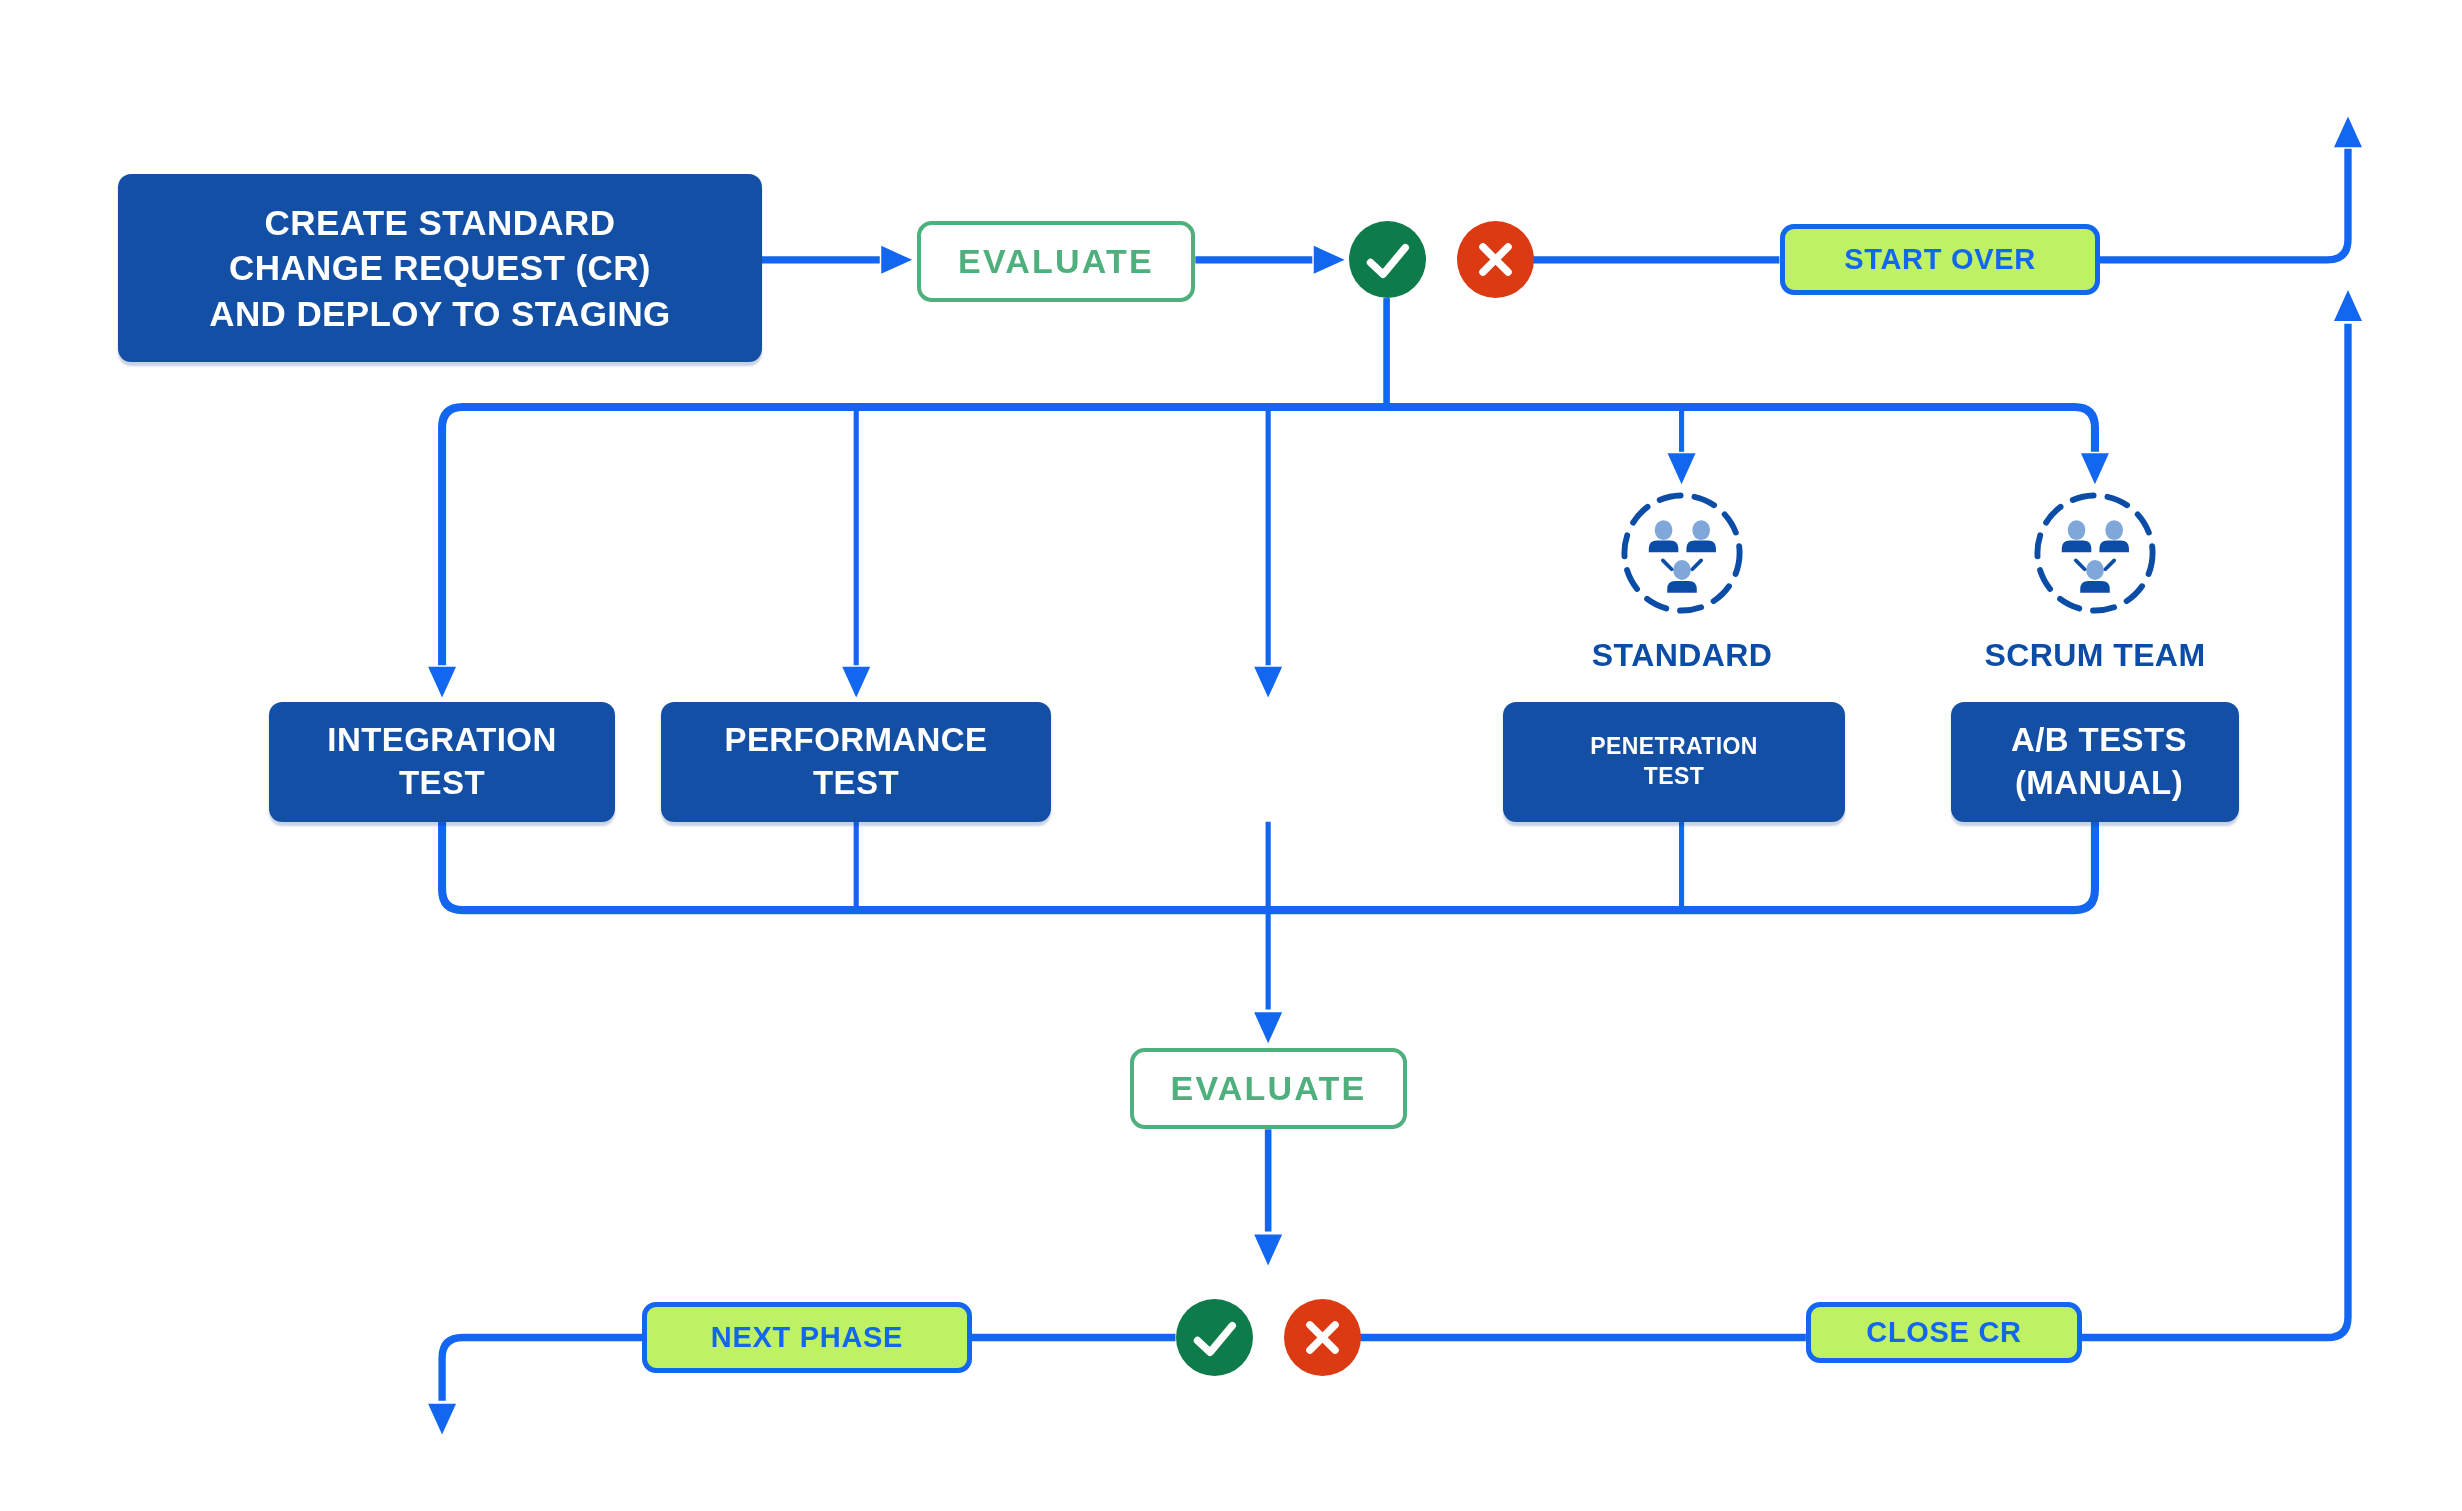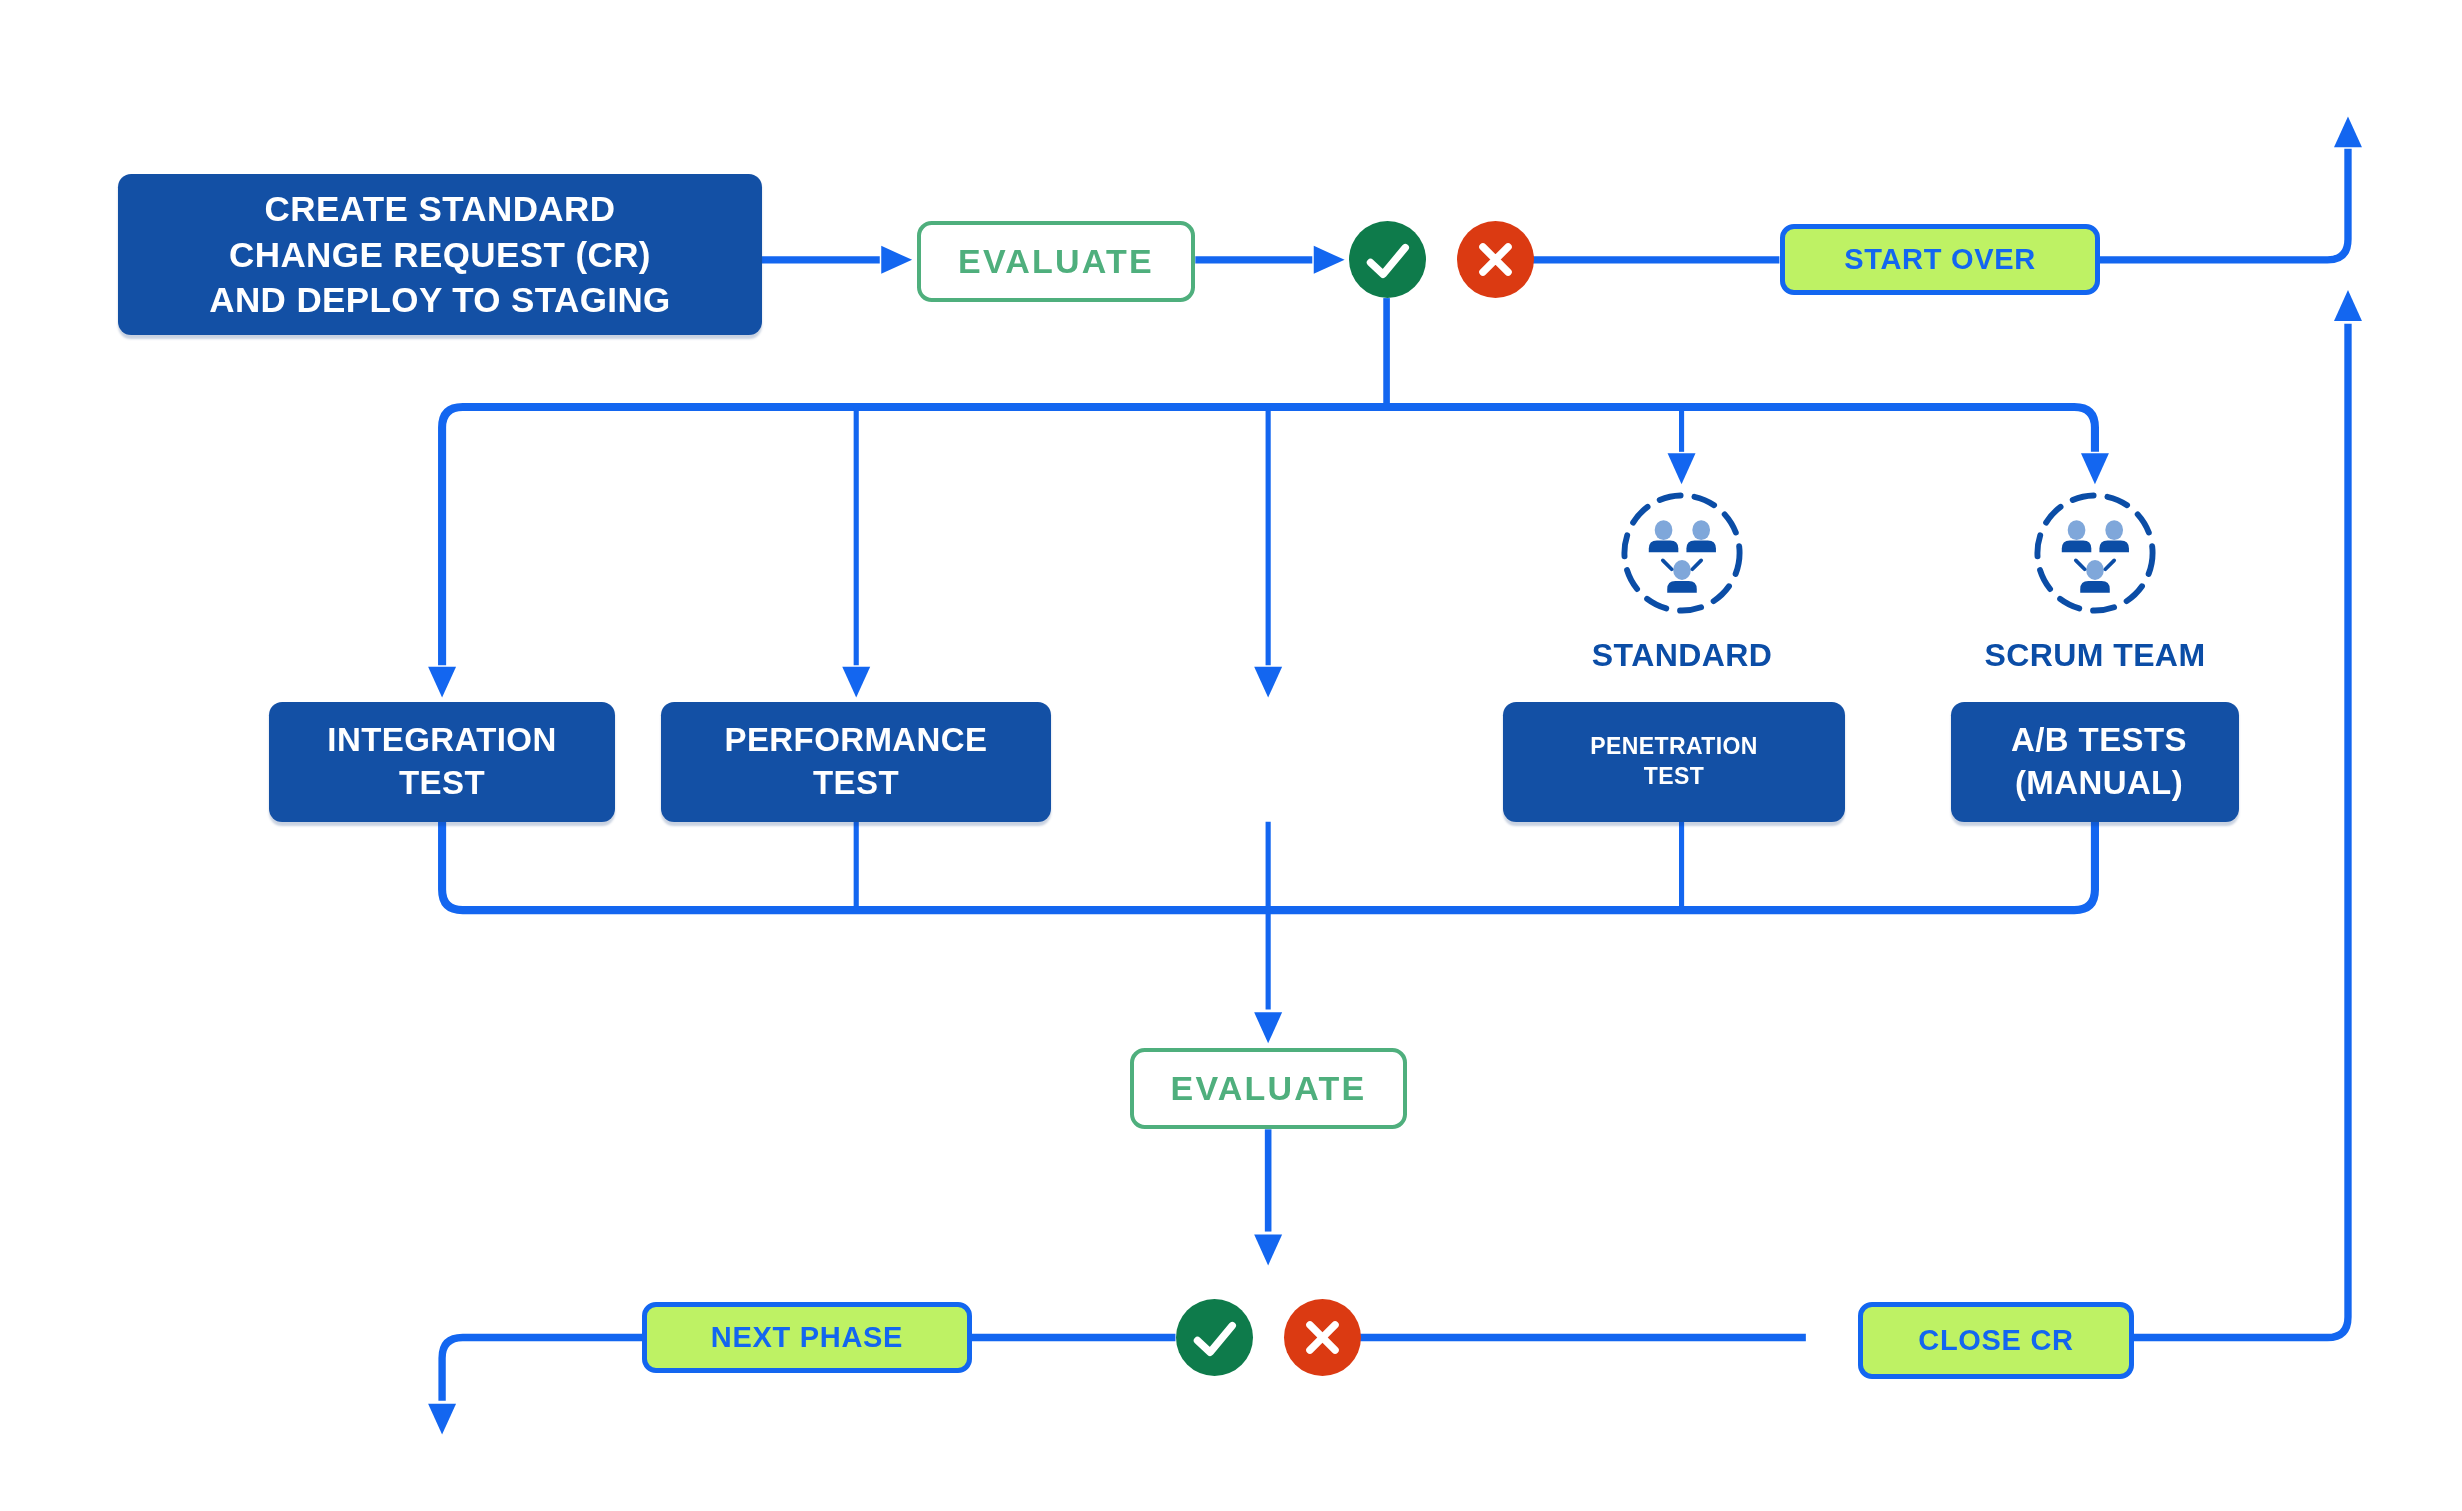--- a/index.html
+++ b/index.html
@@ -83,21 +83,21 @@
     <path class="fill-line" d="M1724 1720 L1705 1678 L1743 1678 Z"></path>
 
     <path class="stroke-line" stroke-width="10" d="M1598 1818 H1321"></path>
     <path class="stroke-line" stroke-width="10" d="M873 1818 H629 Q601 1818 601 1846 V1904"></path>
     <path class="fill-line" d="M601 1950 L582 1908 L620 1908 Z"></path>
     <path class="stroke-line" stroke-width="10" d="M1849 1818 H2455"></path>
     <path class="stroke-line" stroke-width="10" d="M2830 1818 H3164 Q3192 1818 3192 1790 V440"></path>
     <path class="fill-line" d="M3192 394 L3173 436 L3211 436 Z"></path>
   </svg>
 
-  <div class="node box-dark" style="left:118px;top:174px;width:644px;height:161px;">CREATE STANDARD
+  <div class="node box-dark" style="left:118px;top:174px;width:644px;height:188px;">CREATE STANDARD
 CHANGE REQUEST (CR)
 AND DEPLOY TO STAGING</div>
 
   <div class="node box-green" style="left:917px;top:221px;width:278px;height:81px;">EVALUATE</div>
 
   <div class="circle pass" style="left:1349px;top:221px;">
     <svg viewBox="0 0 104 104">
       <path d="M29 56 L46 72 L76 36" stroke="#ffffff" stroke-width="10" fill="none" stroke-linecap="round" stroke-linejoin="round"></path>
     </svg>
   </div>
@@ -149,16 +149,16 @@
       <path d="M29 56 L46 72 L76 36" stroke="#ffffff" stroke-width="10" fill="none" stroke-linecap="round" stroke-linejoin="round"></path>
     </svg>
   </div>
   <div class="circle fail" style="left:1284px;top:1299px;">
     <svg viewBox="0 0 104 104">
       <path d="M35 35 L69 69 M69 35 L35 69" stroke="#ffffff" stroke-width="10" fill="none" stroke-linecap="round"></path>
     </svg>
   </div>
 
   <div class="node box-blueline" style="left:642px;top:1302px;width:330px;height:71px;">NEXT PHASE</div>
-  <div class="node box-blueline" style="left:1858px;top:1302px;width:276px;height:77px;">CLOSE CR</div>
+  <div class="node box-blueline" style="left:1806px;top:1302px;width:276px;height:61px;">CLOSE CR</div>
 
 </div>
 
 
 </body></html>

